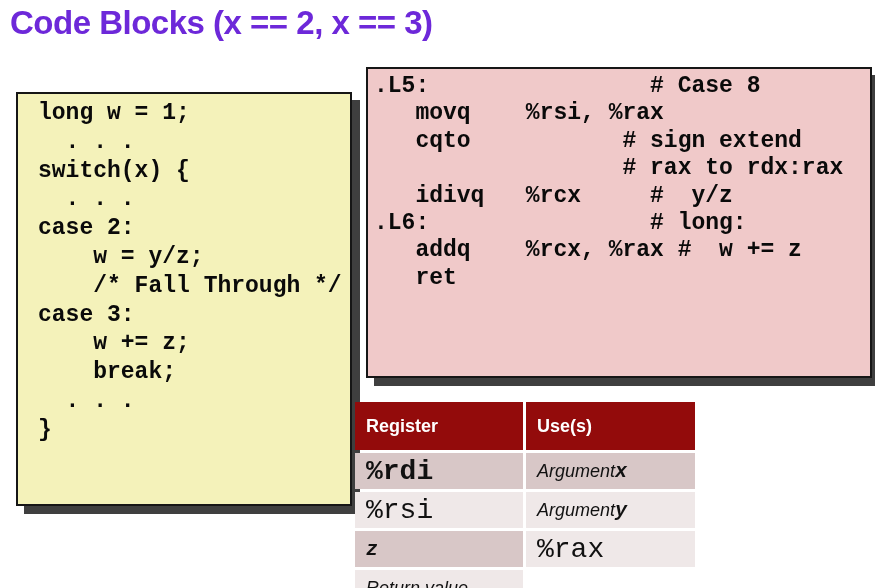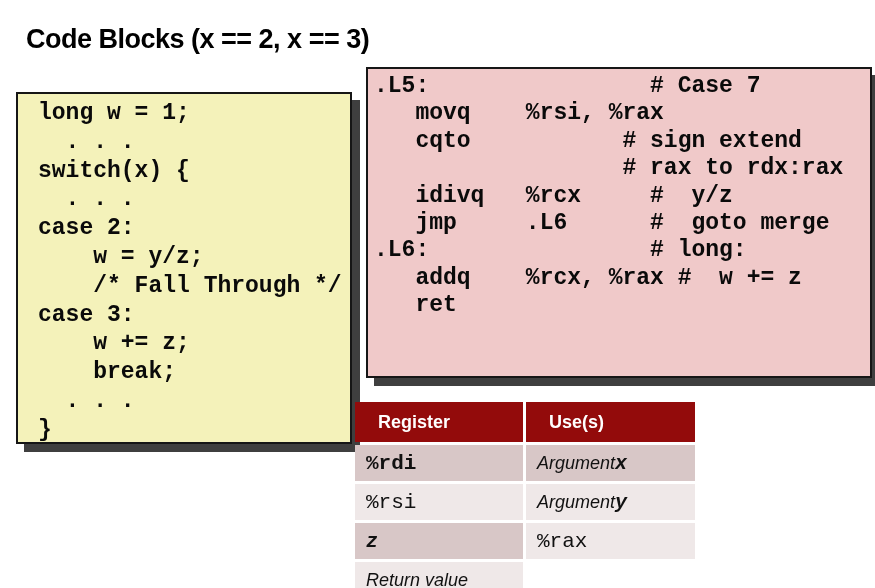--- a/index.html
+++ b/index.html
@@ -12,32 +12,32 @@
     --row-dark:#D8C7C7;
     --row-light:#EFE8E8;
   }
   html,body{margin:0;padding:0;}
   body{width:875px;height:588px;overflow:hidden;background:#ffffff;}
   .slide{
     position:relative;width:875px;height:588px;overflow:hidden;background:#ffffff;
     font-family:"Liberation Sans",sans-serif;
   }
   .slide-title{
-    position:absolute;left:10px;top:0px;margin:16px;
-    font-size:27px;line-height:46px;font-weight:bold;color:#000000;
+    position:absolute;left:10px;top:0px;margin:0;
+    font-size:33px;line-height:46px;font-weight:bold;color:#6d28d9;
     letter-spacing:-0.5px;white-space:nowrap;
   }
   .code-box{
     position:absolute;box-sizing:border-box;
     border:2px solid var(--box-border);
     box-shadow:8px 8px 0 0 var(--shadow);
     z-index:1;
   }
   .code-box.yellow{
-    left:16px;top:92px;width:336px;height:352px;
+    left:16px;top:92px;width:336px;height:414px;
     background:var(--c-box-bg);
     padding:5px 0 12px 20px;
   }
   .code-box.pink{
     left:366px;top:67px;width:506px;height:311px;
     background:var(--asm-box-bg);
     padding:4px 0 0 6px;
   }
   .code-line{
     white-space:pre;
@@ -50,30 +50,30 @@
   .pink  .code-line{line-height:27.4px;}
 
   .reg-table{
     position:absolute;left:355px;top:402px;
     display:grid;grid-template-columns:168px 169px;gap:3px;
     z-index:3;
   }
   .th{
     background:var(--table-header-bg);color:var(--table-header-text);
     font-weight:bold;font-size:18px;
-    height:40px;display:flex;align-items:center;
-    padding-left:23px;box-sizing:border-box;
+    height:48px;display:flex;align-items:center;
+    padding-left:11px;box-sizing:border-box;
   }
   .td{
     height:36px;display:flex;align-items:center;
     padding-left:11px;box-sizing:border-box;color:#111;
   }
   .band-dark{background:var(--row-dark);}
   .band-light{background:var(--row-light);}
-  .reg{font-family:"Liberation Mono",monospace;font-size:21px;font-weight:normal;}
+  .reg{font-family:"Liberation Mono",monospace;font-size:28px;font-weight:normal;}
   .reg.bold{font-weight:bold;}
   .use{font-size:18px;font-style:italic;}
   .use-var{font-family:"Liberation Mono",monospace;font-weight:bold;font-size:20px;}
 </style>
 </head>
 <body>
 
 <div class="slide">
 
   <h1 class="slide-title">Code Blocks (x == 2, x == 3)</h1>
@@ -90,26 +90,25 @@
         <div class="code-line">case 3:</div>
         <div class="code-line">    w += z;</div>
         <div class="code-line">    break;</div>
         <div class="code-line">  . . .</div>
         <div class="code-line">}</div>
       </div>
   </div>
 
   <div class="code-box pink">
     <div id="asm-code-lines">
-        <div class="code-line">.L5:                # Case 7</div>
+        <div class="code-line">.L5:                # Case 8</div>
         <div class="code-line">   movq    %rsi, %rax</div>
         <div class="code-line">   cqto           # sign extend</div>
         <div class="code-line">                  # rax to rdx:rax</div>
         <div class="code-line">   idivq   %rcx     #  y/z</div>
-        <div class="code-line">   jmp     .L6      #  goto merge</div>
         <div class="code-line">.L6:                # long:</div>
         <div class="code-line">   addq    %rcx, %rax #  w += z</div>
         <div class="code-line">   ret</div>
       </div>
   </div>
 
   <div class="reg-table" id="reg-table">
     <div class="th">Register</div>
     <div class="th">Use(s)</div>
   <div class="td reg band-dark bold">%rdi</div>

